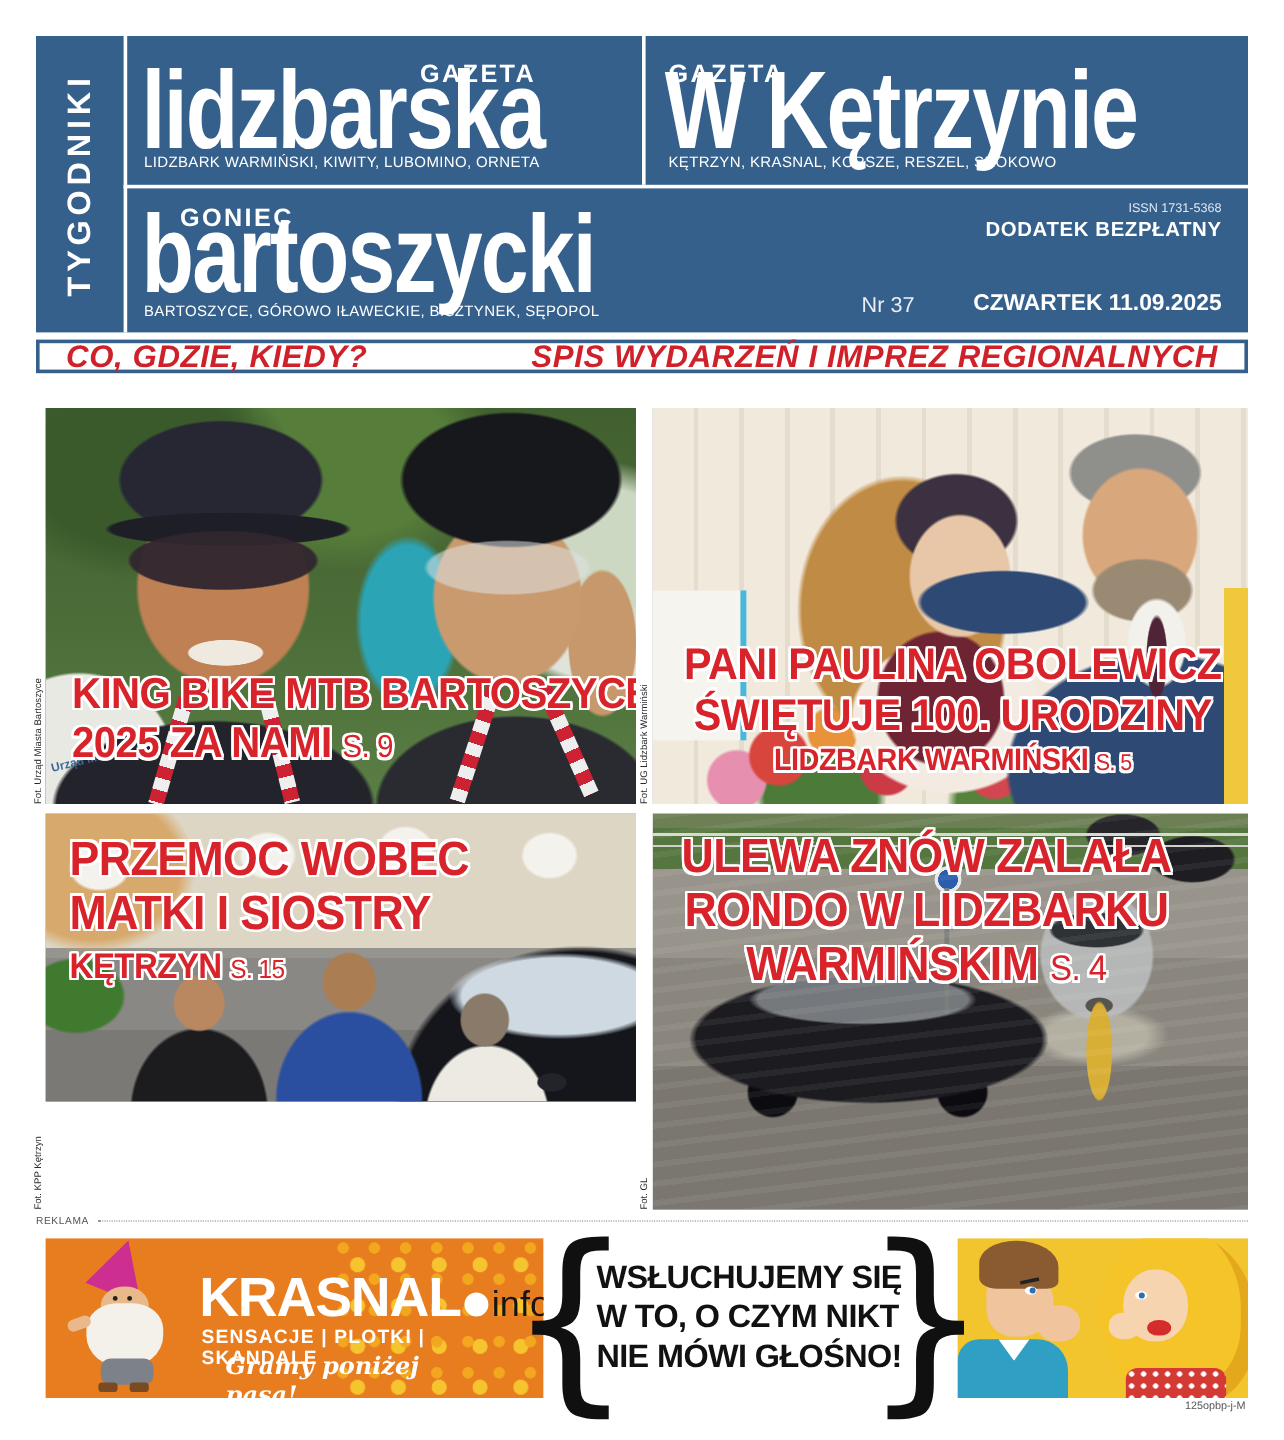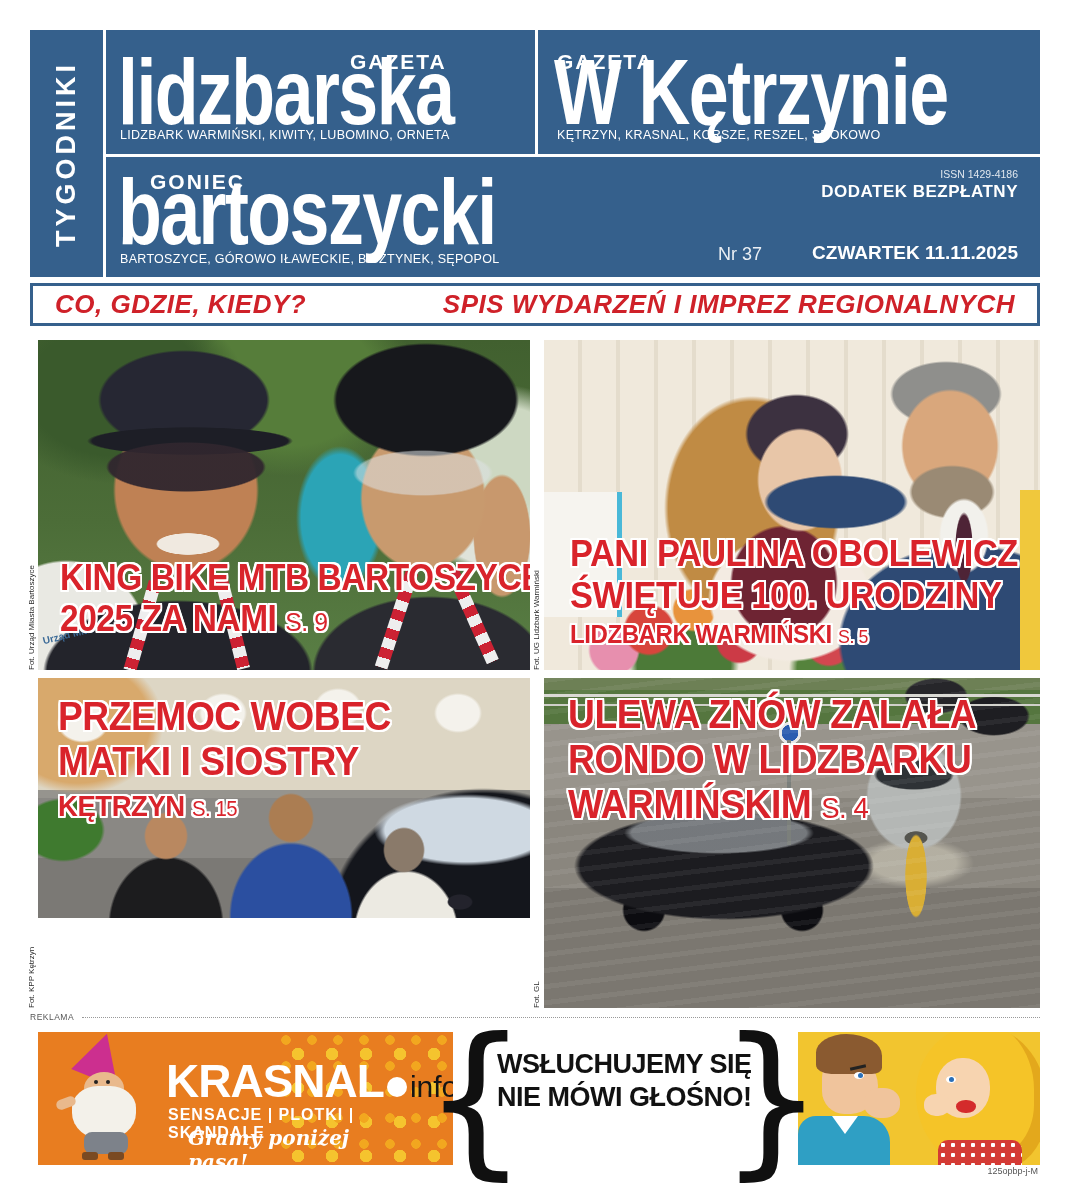--- a/index.html
+++ b/index.html
@@ -16,29 +16,29 @@
   .bigname{position:absolute;font-weight:bold;font-size:92px;line-height:1;letter-spacing:-2px;
            transform:scaleX(.78);transform-origin:left top;white-space:nowrap;}
   .prefix{position:absolute;font-weight:bold;font-size:21px;letter-spacing:2px;}
   .coverage{position:absolute;font-weight:normal;font-size:12.5px;letter-spacing:.3px;white-space:nowrap;}
   .issn{position:absolute;right:22px;top:138px;font-size:10.5px;color:rgba(255,255,255,.85);}
   .supplement{position:absolute;right:22px;top:152px;font-size:17px;font-weight:bold;letter-spacing:.5px;}
   .issue-no{position:absolute;left:688px;top:214px;font-size:18px;color:rgba(255,255,255,.9);}
   .issue-date{position:absolute;right:22px;top:212px;font-size:19px;font-weight:bold;}
 
   
-  .strip{position:absolute;left:30px;top:283px;width:1010px;height:43px;background:#fff;border:3px solid #35608c;
+  .strip{position:absolute;left:30px;top:283px;width:1010px;height:28px;background:#fff;border:3px solid #35608c;
          box-sizing:border-box;display:flex;align-items:center;justify-content:space-between;padding:0 22px;}
   .strip span{font-size:26px;font-weight:bold;font-style:italic;color:#cf2129;letter-spacing:.5px;white-space:nowrap;}
 
   
   .photo{position:absolute;overflow:hidden;background:#888;}
   .photo .art{position:absolute;inset:0;}
   .ph1{left:38px;top:340px;width:492px;height:330px;}
-  .ph2{left:544px;top:340px;width:496px;height:330px;}
+  .ph2{left:544px;top:340px;width:496px;height:330px;text-align:center;}
   .ph3{left:38px;top:678px;width:492px;height:240px;}
   .ph4{left:544px;top:678px;width:496px;height:330px;}
 
   .ph1 .art{background:
     radial-gradient(32px 11px at 150px 204px,#f0e9e0 0 95%,transparent 100%),
     radial-gradient(80px 25px at 148px 127px,rgba(48,38,46,.95) 0 96%,transparent 100%),
     radial-gradient(103px 14px at 152px 101px,#1d1e26 0 95%,transparent 100%),
     radial-gradient(86px 50px at 146px 60px,#262733 0 96%,transparent 100%),
     radial-gradient(73px 82px at 148px 150px,#bf8154 0 96%,transparent 100%),
     radial-gradient(135px 72px at 140px 332px,#23242b 0 97%,transparent 100%),
@@ -229,24 +229,24 @@
     <div class="coverage" style="left:90px;top:98px;">LIDZBARK WARMIŃSKI, KIWITY, LUBOMINO, ORNETA</div>
 
     <div class="prefix" style="left:527px;top:20px;">GAZETA</div>
     <div class="bigname" style="left:524px;top:16px;">W Kętrzynie</div>
     <div class="coverage" style="left:527px;top:98px;">KĘTRZYN, KRASNAL, KORSZE, RESZEL, SROKOWO</div>
 
     <div class="prefix" style="left:120px;top:140px;">GONIEC</div>
     <div class="bigname" style="left:88px;top:136px;">bartoszycki</div>
     <div class="coverage" style="left:90px;top:222px;">BARTOSZYCE, GÓROWO IŁAWECKIE, BISZTYNEK, SĘPOPOL</div>
 
-    <div class="issn">ISSN 1429-4186</div>
+    <div class="issn">ISSN 1731-5368</div>
     <div class="supplement">DODATEK BEZPŁATNY</div>
     <div class="issue-no">Nr 37</div>
-    <div class="issue-date">CZWARTEK 11.11.2025</div>
+    <div class="issue-date">CZWARTEK 11.09.2025</div>
   </header>
 
   <div class="strip">
     <span>CO, GDZIE, KIEDY?</span>
     <span>SPIS WYDARZEŃ I IMPREZ REGIONALNYCH</span>
   </div>
 
   <figure class="photo ph1" style="margin:0;">
     <div class="art"></div>
     <div class="lanyard ly1"></div>
@@ -273,21 +273,21 @@
 
   <figure class="photo ph3" style="margin:0;">
     <div class="art"></div>
     <div class="headline hl3">
       <div>PRZEMOC WOBEC</div>
       <div>MATKI I SIOSTRY</div>
       <div class="subline"><span>KĘTRZYN</span> <span class="pref">S. 15</span></div>
     </div>
   </figure>
 
-  <figure class="photo ph4" style="margin:0;">
+  <figure class="photo ph4" style="margin:0;text-align:center;">
     <div class="art"></div>
     <div class="p4-rails"></div>
     <div class="p4-pole"></div>
     <div class="p4-sheen"></div>
     <div class="headline hl4">
       <div>ULEWA ZNÓW ZALAŁA</div>
       <div>RONDO W LIDZBARKU</div>
       <div><span>WARMIŃSKIM</span> <span class="pref">S. 4</span></div>
     </div>
   </figure>
@@ -315,20 +315,21 @@
       <div class="brand-row">
         <span class="brand">KRASNAL</span><span class="brand-dot"></span><span class="brand-tld">info</span>
       </div>
       <div class="ad-tagline">SENSACJE | PLOTKI | SKANDALE</div>
       <div class="ad-slogan">Gramy poniżej pasa!</div>
     </div>
     <div class="ad-mid">
       <span class="brace brace-l"></span>
       <div class="bubble-text">
         <div>WSŁUCHUJEMY SIĘ</div>
+        <div>W TO, O CZYM NIKT</div>
         <div>NIE MÓWI GŁOŚNO!</div>
       </div>
       <span class="brace brace-r"></span>
     </div>
     <div class="ad-right">
       <div class="cm-shirt"></div>
       <div class="cm-collar"></div>
       <div class="cm-face"></div>
       <div class="cm-hair"></div>
       <div class="cm-brow"></div>

